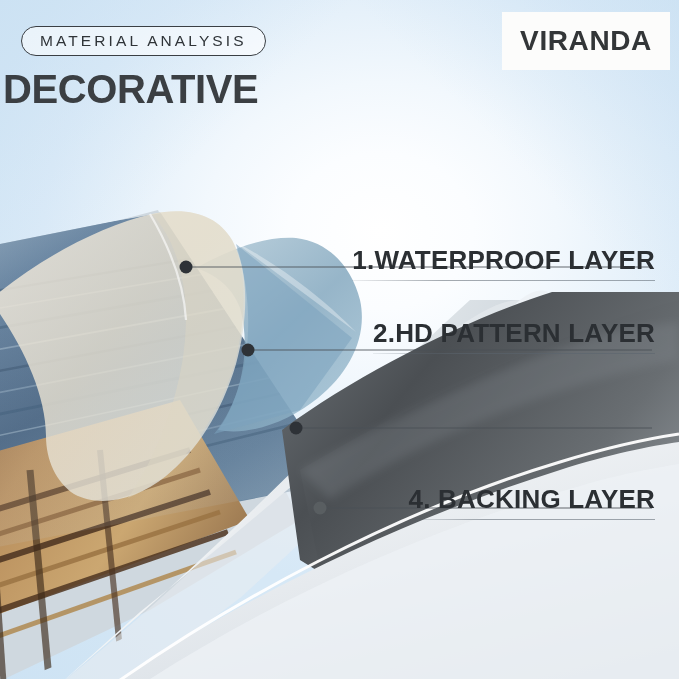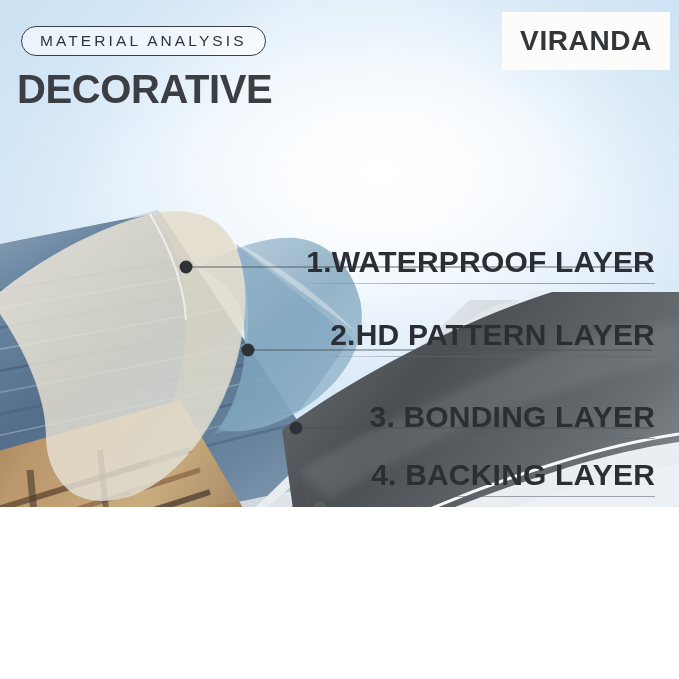--- a/index.html
+++ b/index.html
@@ -3,21 +3,21 @@
 <meta charset="utf-8">
 <style>
   html, body {
     margin: 0;
     padding: 0;
     background: #ffffff;
   }
   #poster {
     position: relative;
     width: 679px;
-    height: 507px;
+    height: 679px;
     overflow: hidden;
     font-family: "Liberation Sans", sans-serif;
     background:
       radial-gradient(ellipse 62% 52% at 56% 34%,
         #ffffff 0%,
         #fbfdff 22%,
         #f2f8fd 42%,
         #e6f1fa 62%,
         #dcebf8 80%,
         #d6e8f6 100%);
@@ -52,21 +52,21 @@
   .eyebrow-pill span {
     font-size: 15.5px;
     letter-spacing: 3.1px;
     color: #2f3438;
     font-weight: 400;
     white-space: nowrap;
   }
 
   .headline {
     position: absolute;
-    left: 17px;
+    left: 3px;
     top: 66px;
     color: #3b3f43;
     font-weight: 700;
     font-size: 40px;
     line-height: 47px;
     letter-spacing: -0.4px;
   }
   .headline .line { display: block; white-space: nowrap; }
 
   .brand-plate {
@@ -97,34 +97,34 @@
     pointer-events: none;
   }
 
   
   .callout {
     position: absolute;
     right: 24px;
     text-align: center;
     color: #2b2f33;
     font-weight: 700;
-    font-size: 30px;
+    font-size: 26px;
     letter-spacing: 0.2px;
     white-space: nowrap;
   }
   .callout .rule {
     display: block;
     height: 1px;
     background: linear-gradient(to right, rgba(90,100,110,.10), rgba(90,100,110,.55) 30%, rgba(90,100,110,.55));
     margin-top: 4px;
   }
   .c1 { top: 245px; }
   .c2 { top: 318px; margin-left: 40px; }
   .c3 { top: 400px; }
-  .c4 { top: 458px; }
+  .c4 { top: 484px; }
 
   .dot {
     position: absolute;
     width: 13px;
     height: 13px;
     border-radius: 50%;
     background: #2e3237;
     transform: translate(-50%, -50%);
   }
   .dot.dim { background: #5a5f63; opacity: .92; }
@@ -327,24 +327,20 @@
   </div>
 
   <div class="callout c1">
     <span>1.WATERPROOF LAYER</span>
     <i class="rule"></i>
   </div>
   <div class="callout c2">
     <span>2.HD PATTERN LAYER</span>
     <i class="rule"></i>
   </div>
-  <div class="callout c3">
-    <span>3. BONDING LAYER</span>
-    <i class="rule"></i>
-  </div>
   <div class="callout c4">
     <span>4. BACKING LAYER</span>
     <i class="rule"></i>
   </div>
 
   <div class="dot" id="dot1" style="left: 186px; top: 267px;"></div>
   <div class="dot" id="dot2" style="left: 248px; top: 350px;"></div>
   <div class="dot" id="dot3" style="left: 296px; top: 428px;"></div>
   <div class="dot dim" id="dot4" style="left: 320px; top: 508px;"></div>
 

